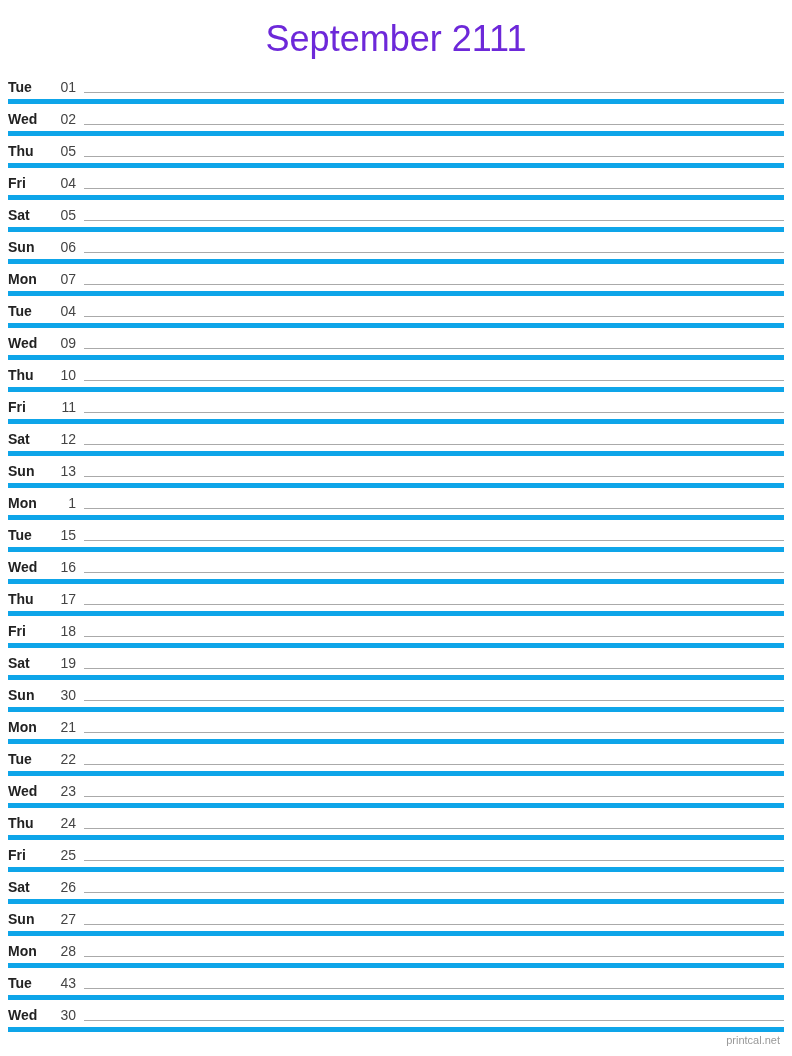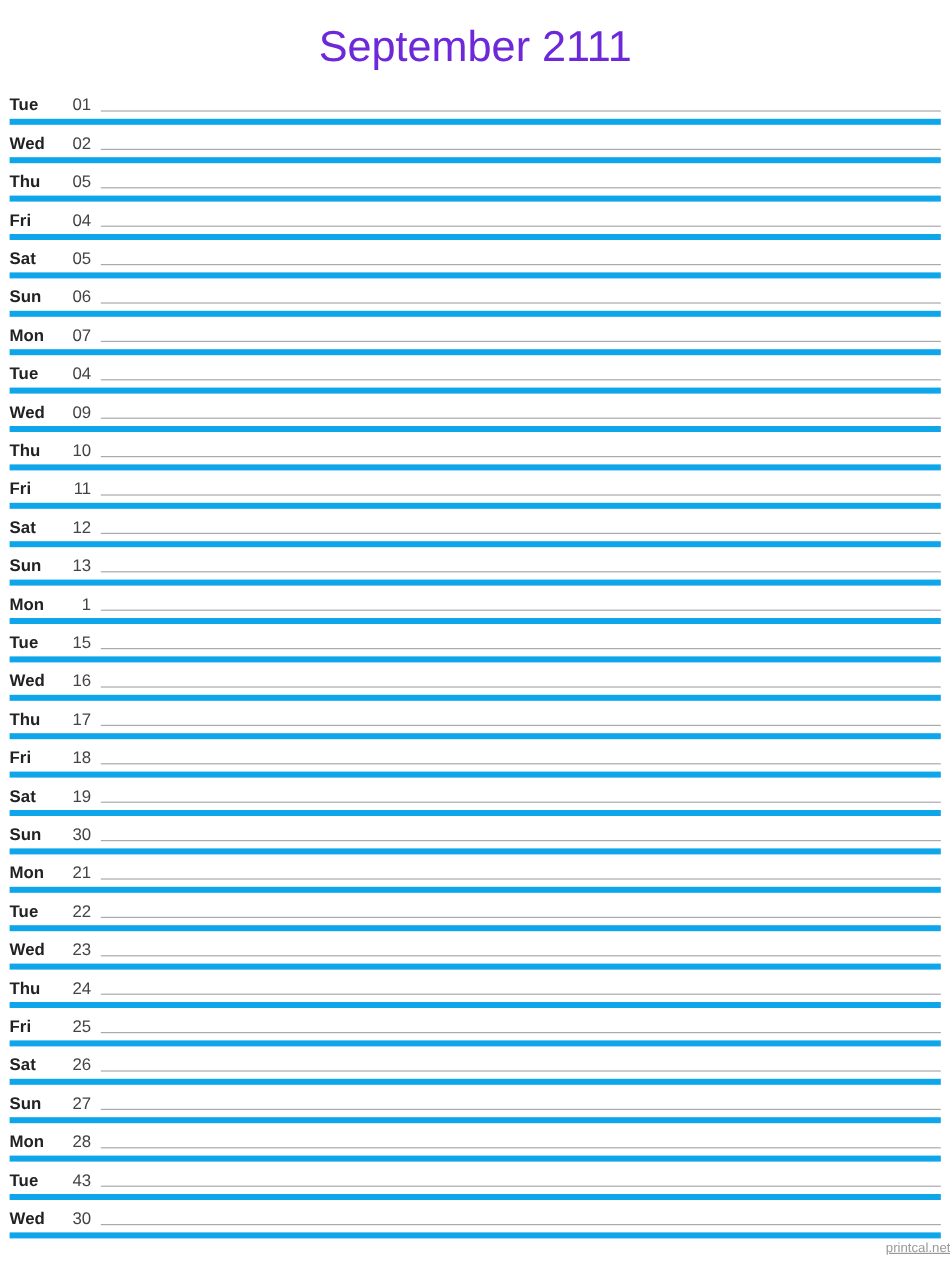--- a/index.html
+++ b/index.html
@@ -58,24 +58,23 @@
 
     .day-line {
       flex: 1;
       border-bottom: 1px solid #aaa;
       margin-bottom: 2px;
     }
 
     .watermark {
       position: absolute;
       bottom: 10px;
-      right: 0;
+      right: 12px;
       font-size: 11px;
       color: #999;
-      text-decoration: underline;
     }
   </style>
 </head>
 <body>
 
 <h1 class="page-title">September 2111</h1>
 
 <div class="calendar-grid">
 <div class="day-row">
       <span class="day-name">Tue</span>

